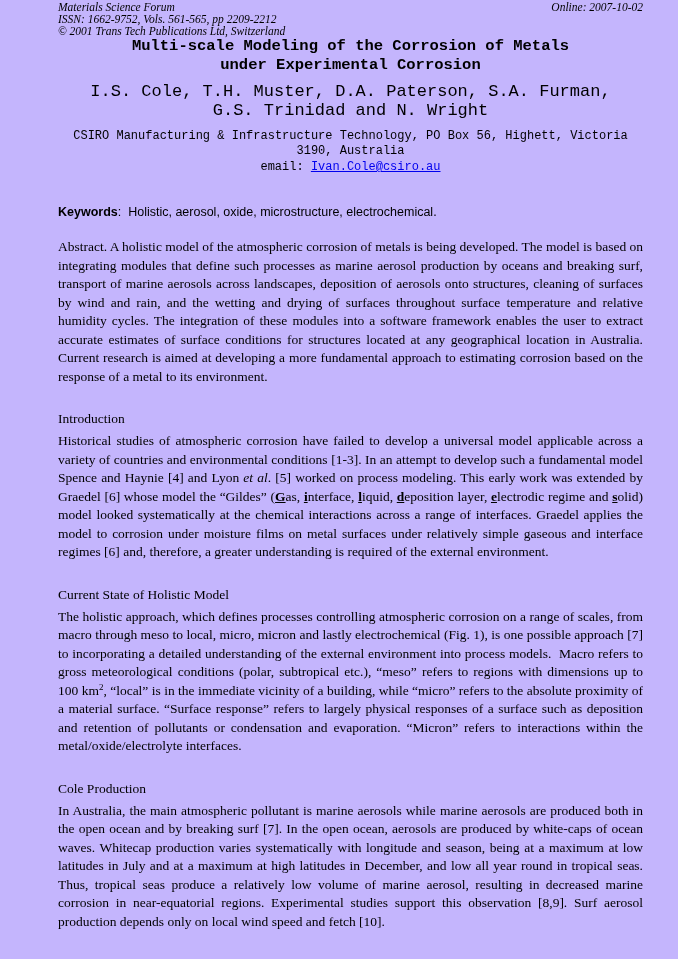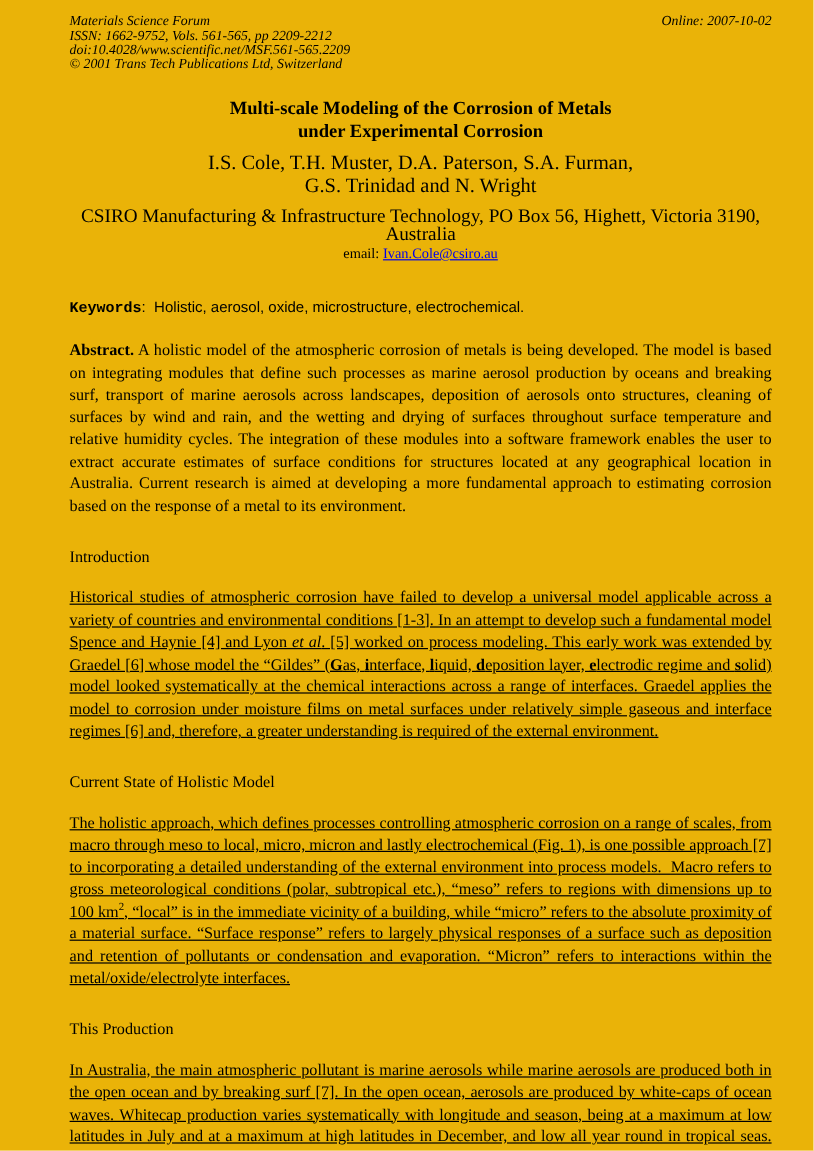--- a/index.html
+++ b/index.html
@@ -1,106 +1,104 @@
 <!DOCTYPE html>
 <html><head>
 <meta charset="utf-8">
 <style>
   html, body { margin: 0; padding: 0; background: #ffffff; }
   .page {
     width: 678px;
     height: 959px;
     box-sizing: border-box;
-    background: #eab308;
+    background: #c4b5fd;
     color: #000000;
-    padding: 12px 35px 10px 58px;
+    padding: 1px 35px 10px 58px;
     overflow: hidden;
     font-family: "Liberation Serif", "DejaVu Serif", serif;
   }
   
   .hdr {
     display: flex;
     justify-content: space-between;
     align-items: flex-start;
     font-style: italic;
     font-size: 11.5px;
     line-height: 12px;
   }
   .hdr-left div { white-space: nowrap; }
   .hdr-right { white-space: nowrap; }
   
   .title-block {
     text-align: center;
-    font-family: Liberation Serif, serif;
-    margin-top: 21px;
+    font-family: Liberation Mono, monospace;
   }
   .paper-title {
     font-size: 15.5px;
     font-weight: bold;
     line-height: 19px;
     margin: 0;
   }
   .authors {
     font-size: 17px;
     line-height: 19px;
     margin-top: 7px;
   }
   .affiliation {
-    font-size: 16px;
+    font-size: 12px;
     line-height: 15px;
     margin-top: 9px;
   }
   .email-line {
     font-size: 12px;
     line-height: 15px;
     margin-top: 1px;
   }
   .email-link {
     color: #0000EE;
     text-decoration: underline;
     cursor: pointer;
   }
   
   .keywords {
     font-family: "Liberation Sans", "DejaVu Sans", sans-serif;
     font-size: 12.5px;
     line-height: 16px;
     margin-top: 29px;
   }
-  .keywords b { font-weight: bold; font-family: Liberation Mono, monospace; }
+  .keywords b { font-weight: bold; }
   
   .body-par {
     font-size: 13.5px;
     line-height: 18.5px;
     text-align: justify;
     margin: 0;
   }
   .abstract { margin-top: 18px; }
   .sec-heading {
     font-size: 13.5px;
     font-weight: normal;
     line-height: 18px;
     margin: 24px 0 0 0;
   }
-  .after-heading { margin-top: 16px; text-decoration: underline; }
-  .lbl { font-weight: bold; }
+  .after-heading { margin-top: 4px; }
+  .lbl { font-weight: normal; }
   .bu { font-weight: bold; text-decoration: underline; }
   .it { font-style: italic; }
   sup.sup { font-size: 9px; line-height: 0; vertical-align: super; }
 </style>
 </head>
 <body>
 
 <div class="page">
 
   <header class="hdr">
     <div class="hdr-left">
       <div>Materials Science Forum</div>
       <div>ISSN: 1662-9752, Vols. 561-565, pp 2209-2212</div>
-      <div>doi:10.4028/www.scientific.net/MSF.561-565.2209</div>
       <div>© 2001 Trans Tech Publications Ltd, Switzerland</div>
     </div>
     <div class="hdr-right">Online: 2007-10-02</div>
   </header>
 
   <div class="title-block">
     <h1 class="paper-title"><span>Multi-scale Modeling of the Corrosion of Metals</span><br><span>under Experimental Corrosion</span></h1>
     <div class="authors"><span>I.S. Cole, T.H. Muster, D.A. Paterson, S.A. Furman,</span><br><span>G.S. Trinidad and N. Wright</span></div>
     <div class="affiliation">CSIRO Manufacturing &amp; Infrastructure Technology, PO Box 56, Highett, Victoria 3190, Australia</div>
     <div class="email-line"><span>email: </span><a class="email-link">Ivan.Cole@csiro.au</a></div>
@@ -109,16 +107,16 @@
   <div class="keywords"><b>Keywords</b><span>:&nbsp; Holistic, aerosol, oxide, microstructure, electrochemical.</span></div>
 
   <p class="body-par abstract"><span class="lbl">Abstract.</span><span> A holistic model of the atmospheric corrosion of metals is being developed. The model is based on integrating modules that define such processes as marine aerosol production by oceans and breaking surf, transport of marine aerosols across landscapes, deposition of aerosols onto structures, cleaning of surfaces by wind and rain, and the wetting and drying of surfaces throughout surface temperature and relative humidity cycles. The integration of these modules into a software framework enables the user to extract accurate estimates of surface conditions for structures located at any geographical location in Australia. Current research is aimed at developing a more fundamental approach to estimating corrosion based on the response of a metal to its environment.</span></p>
 
   <h2 class="sec-heading">Introduction</h2>
   <p class="body-par after-heading"><span>Historical studies of atmospheric corrosion have failed to develop a universal model applicable across a variety of countries and environmental conditions [1-3]. In an attempt to develop such a fundamental model Spence and Haynie [4] and Lyon </span><span class="it">et al</span><span>. [5] worked on process modeling. This early work was extended by Graedel [6] whose model the “Gildes” (</span><span class="bu">G</span><span>as, </span><span class="bu">i</span><span>nterface, </span><span class="bu">l</span><span>iquid, </span><span class="bu">d</span><span>eposition layer, </span><span class="bu">e</span><span>lectrodic regime and </span><span class="bu">s</span><span>olid) model looked systematically at the chemical interactions across a range of interfaces. Graedel applies the model to corrosion under moisture films on metal surfaces under relatively simple gaseous and interface regimes [6] and, therefore, a greater understanding is required of the external environment.</span></p>
 
   <h2 class="sec-heading">Current State of Holistic Model</h2>
   <p class="body-par after-heading"><span>The holistic approach, which defines processes controlling atmospheric corrosion on a range of scales, from macro through meso to local, micro, micron and lastly electrochemical (Fig. 1), is one possible approach [7] to incorporating a detailed understanding of the external environment into process models.&nbsp; Macro refers to gross meteorological conditions (polar, subtropical etc.), “meso” refers to regions with dimensions up to 100 km</span><sup class="sup">2</sup><span>, “local” is in the immediate vicinity of a building, while “micro” refers to the absolute proximity of a material surface. “Surface response” refers to largely physical responses of a surface such as deposition and retention of pollutants or condensation and evaporation. “Micron” refers to interactions within the metal/oxide/electrolyte interfaces.</span></p>
 
-  <h2 class="sec-heading">This Production</h2>
+  <h2 class="sec-heading">Cole Production</h2>
   <p class="body-par after-heading">In Australia, the main atmospheric pollutant is marine aerosols while marine aerosols are produced both in the open ocean and by breaking surf [7]. In the open ocean, aerosols are produced by white-caps of ocean waves. Whitecap production varies systematically with longitude and season, being at a maximum at low latitudes in July and at a maximum at high latitudes in December, and low all year round in tropical seas. Thus, tropical seas produce a relatively low volume of marine aerosol, resulting in decreased marine corrosion in near-equatorial regions. Experimental studies support this observation [8,9]. Surf aerosol production depends only on local wind speed and fetch [10].</p>
 
 </div>
 
 </body></html>

